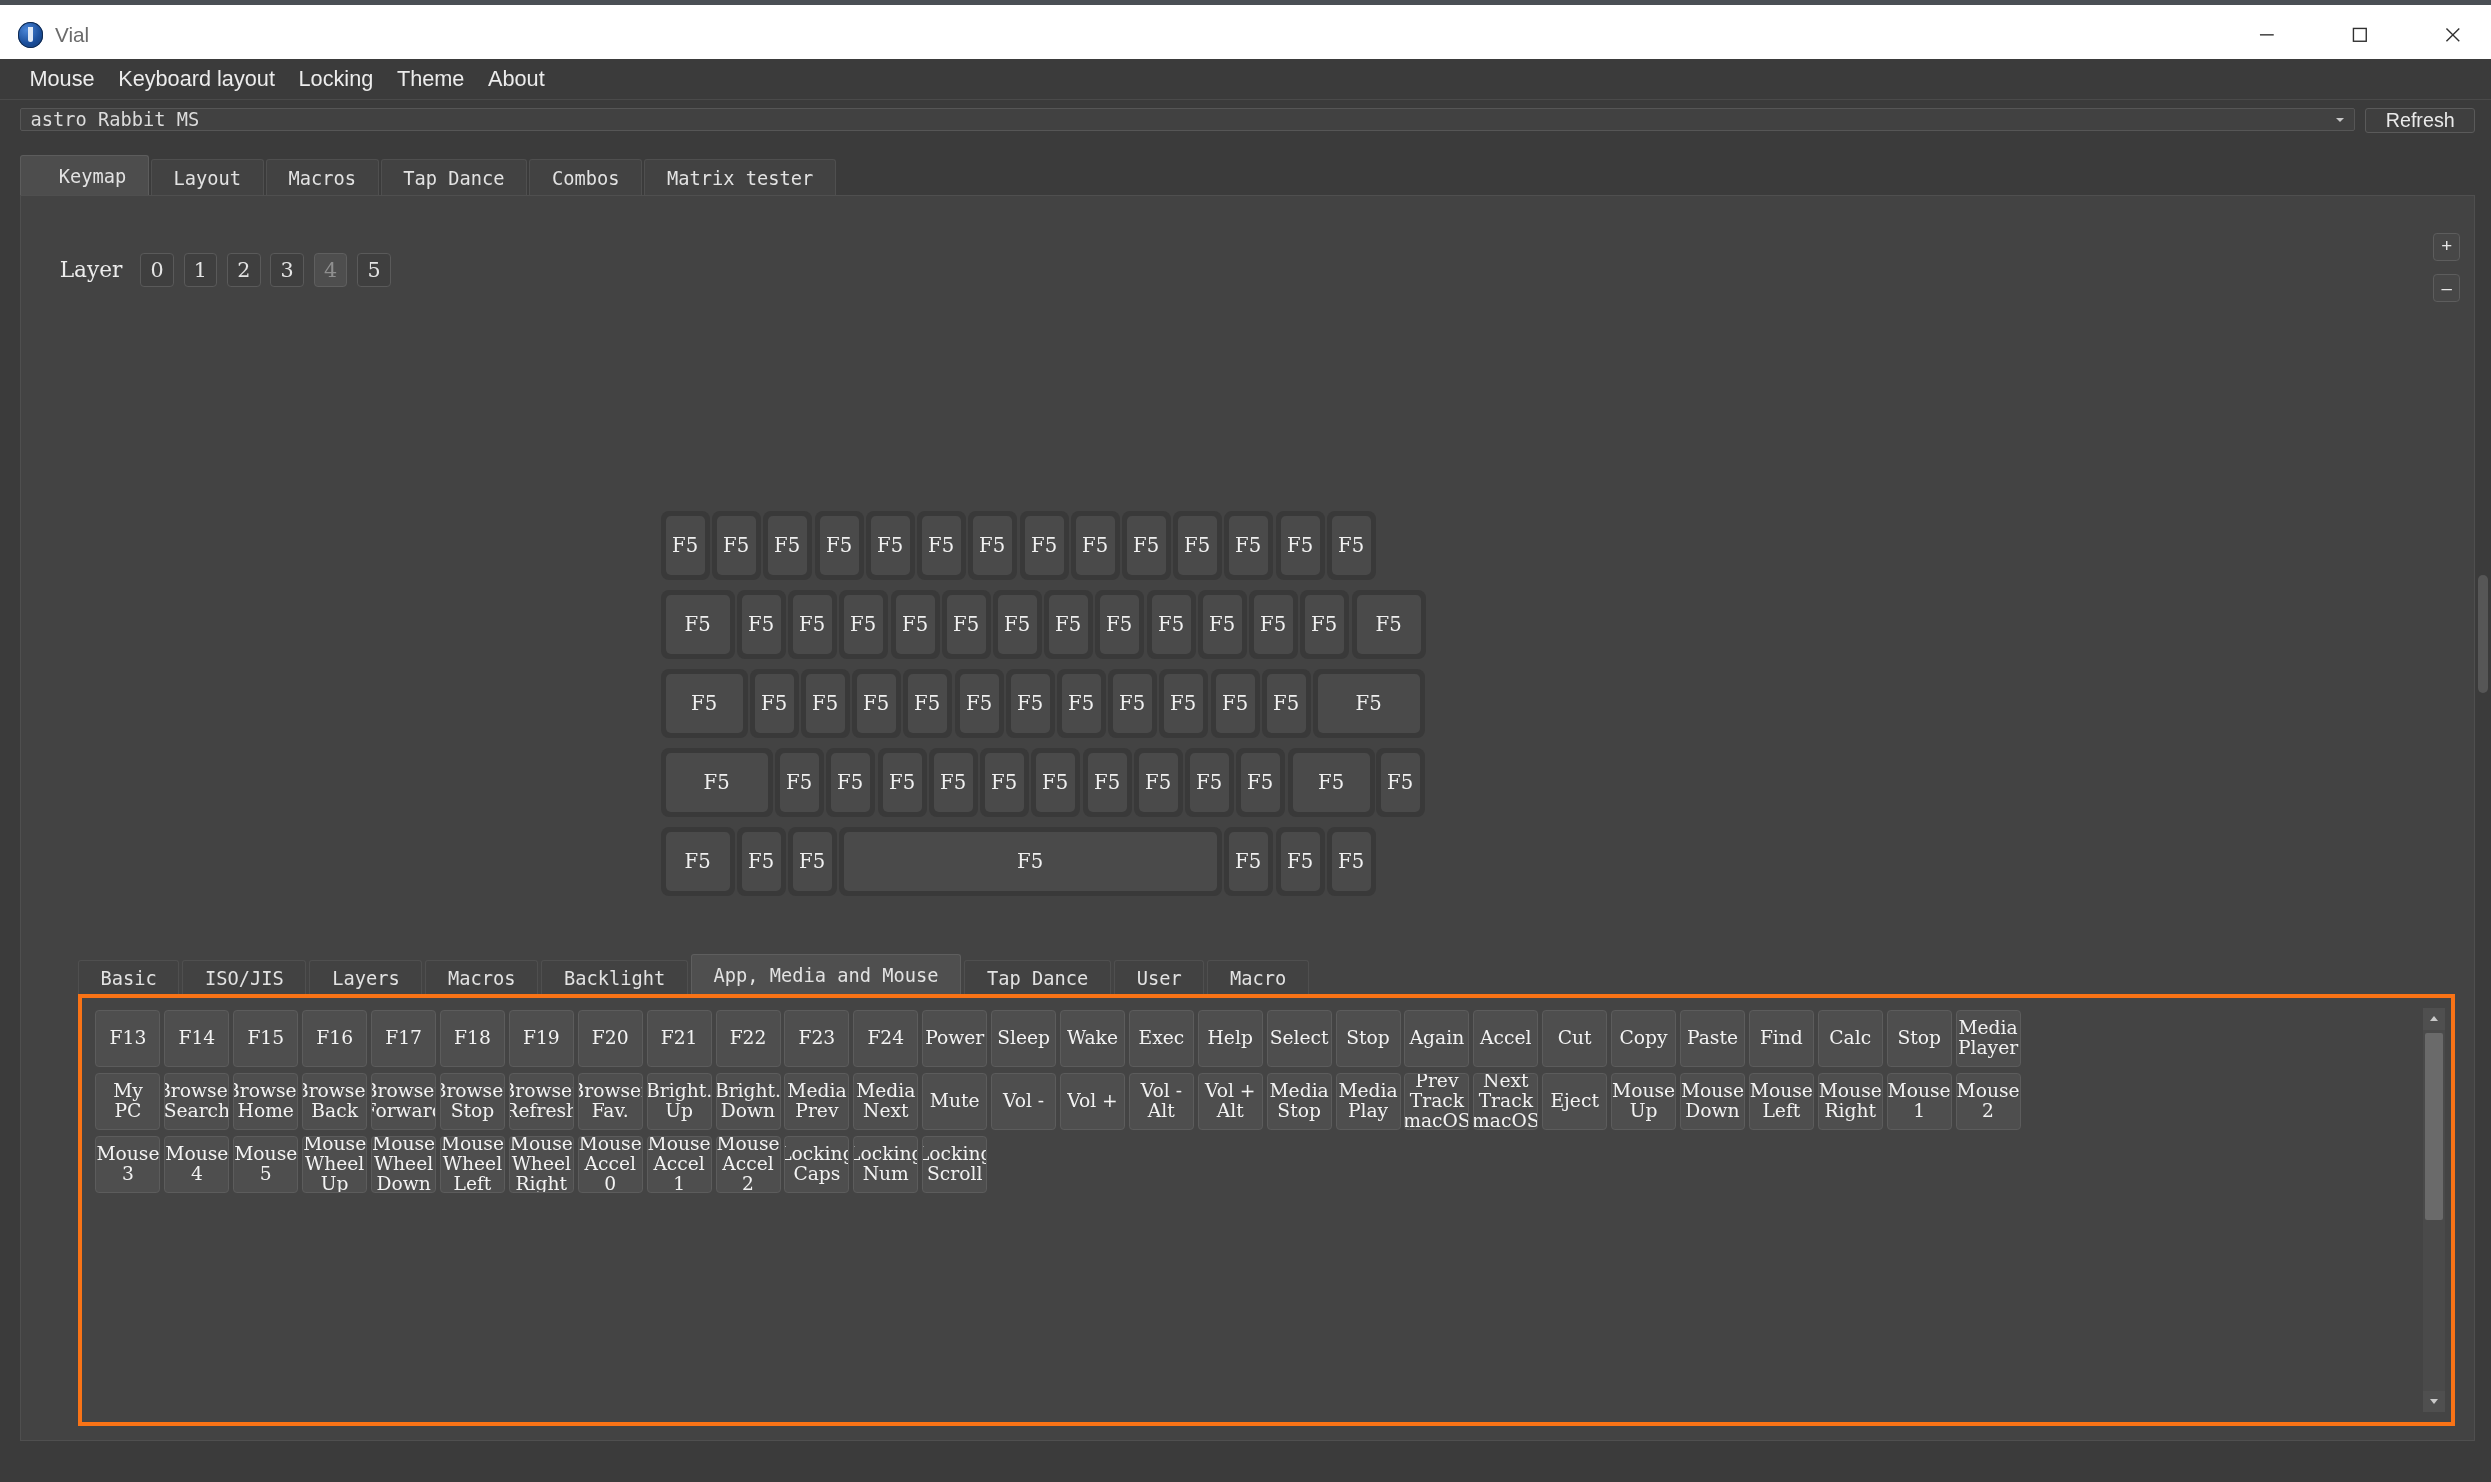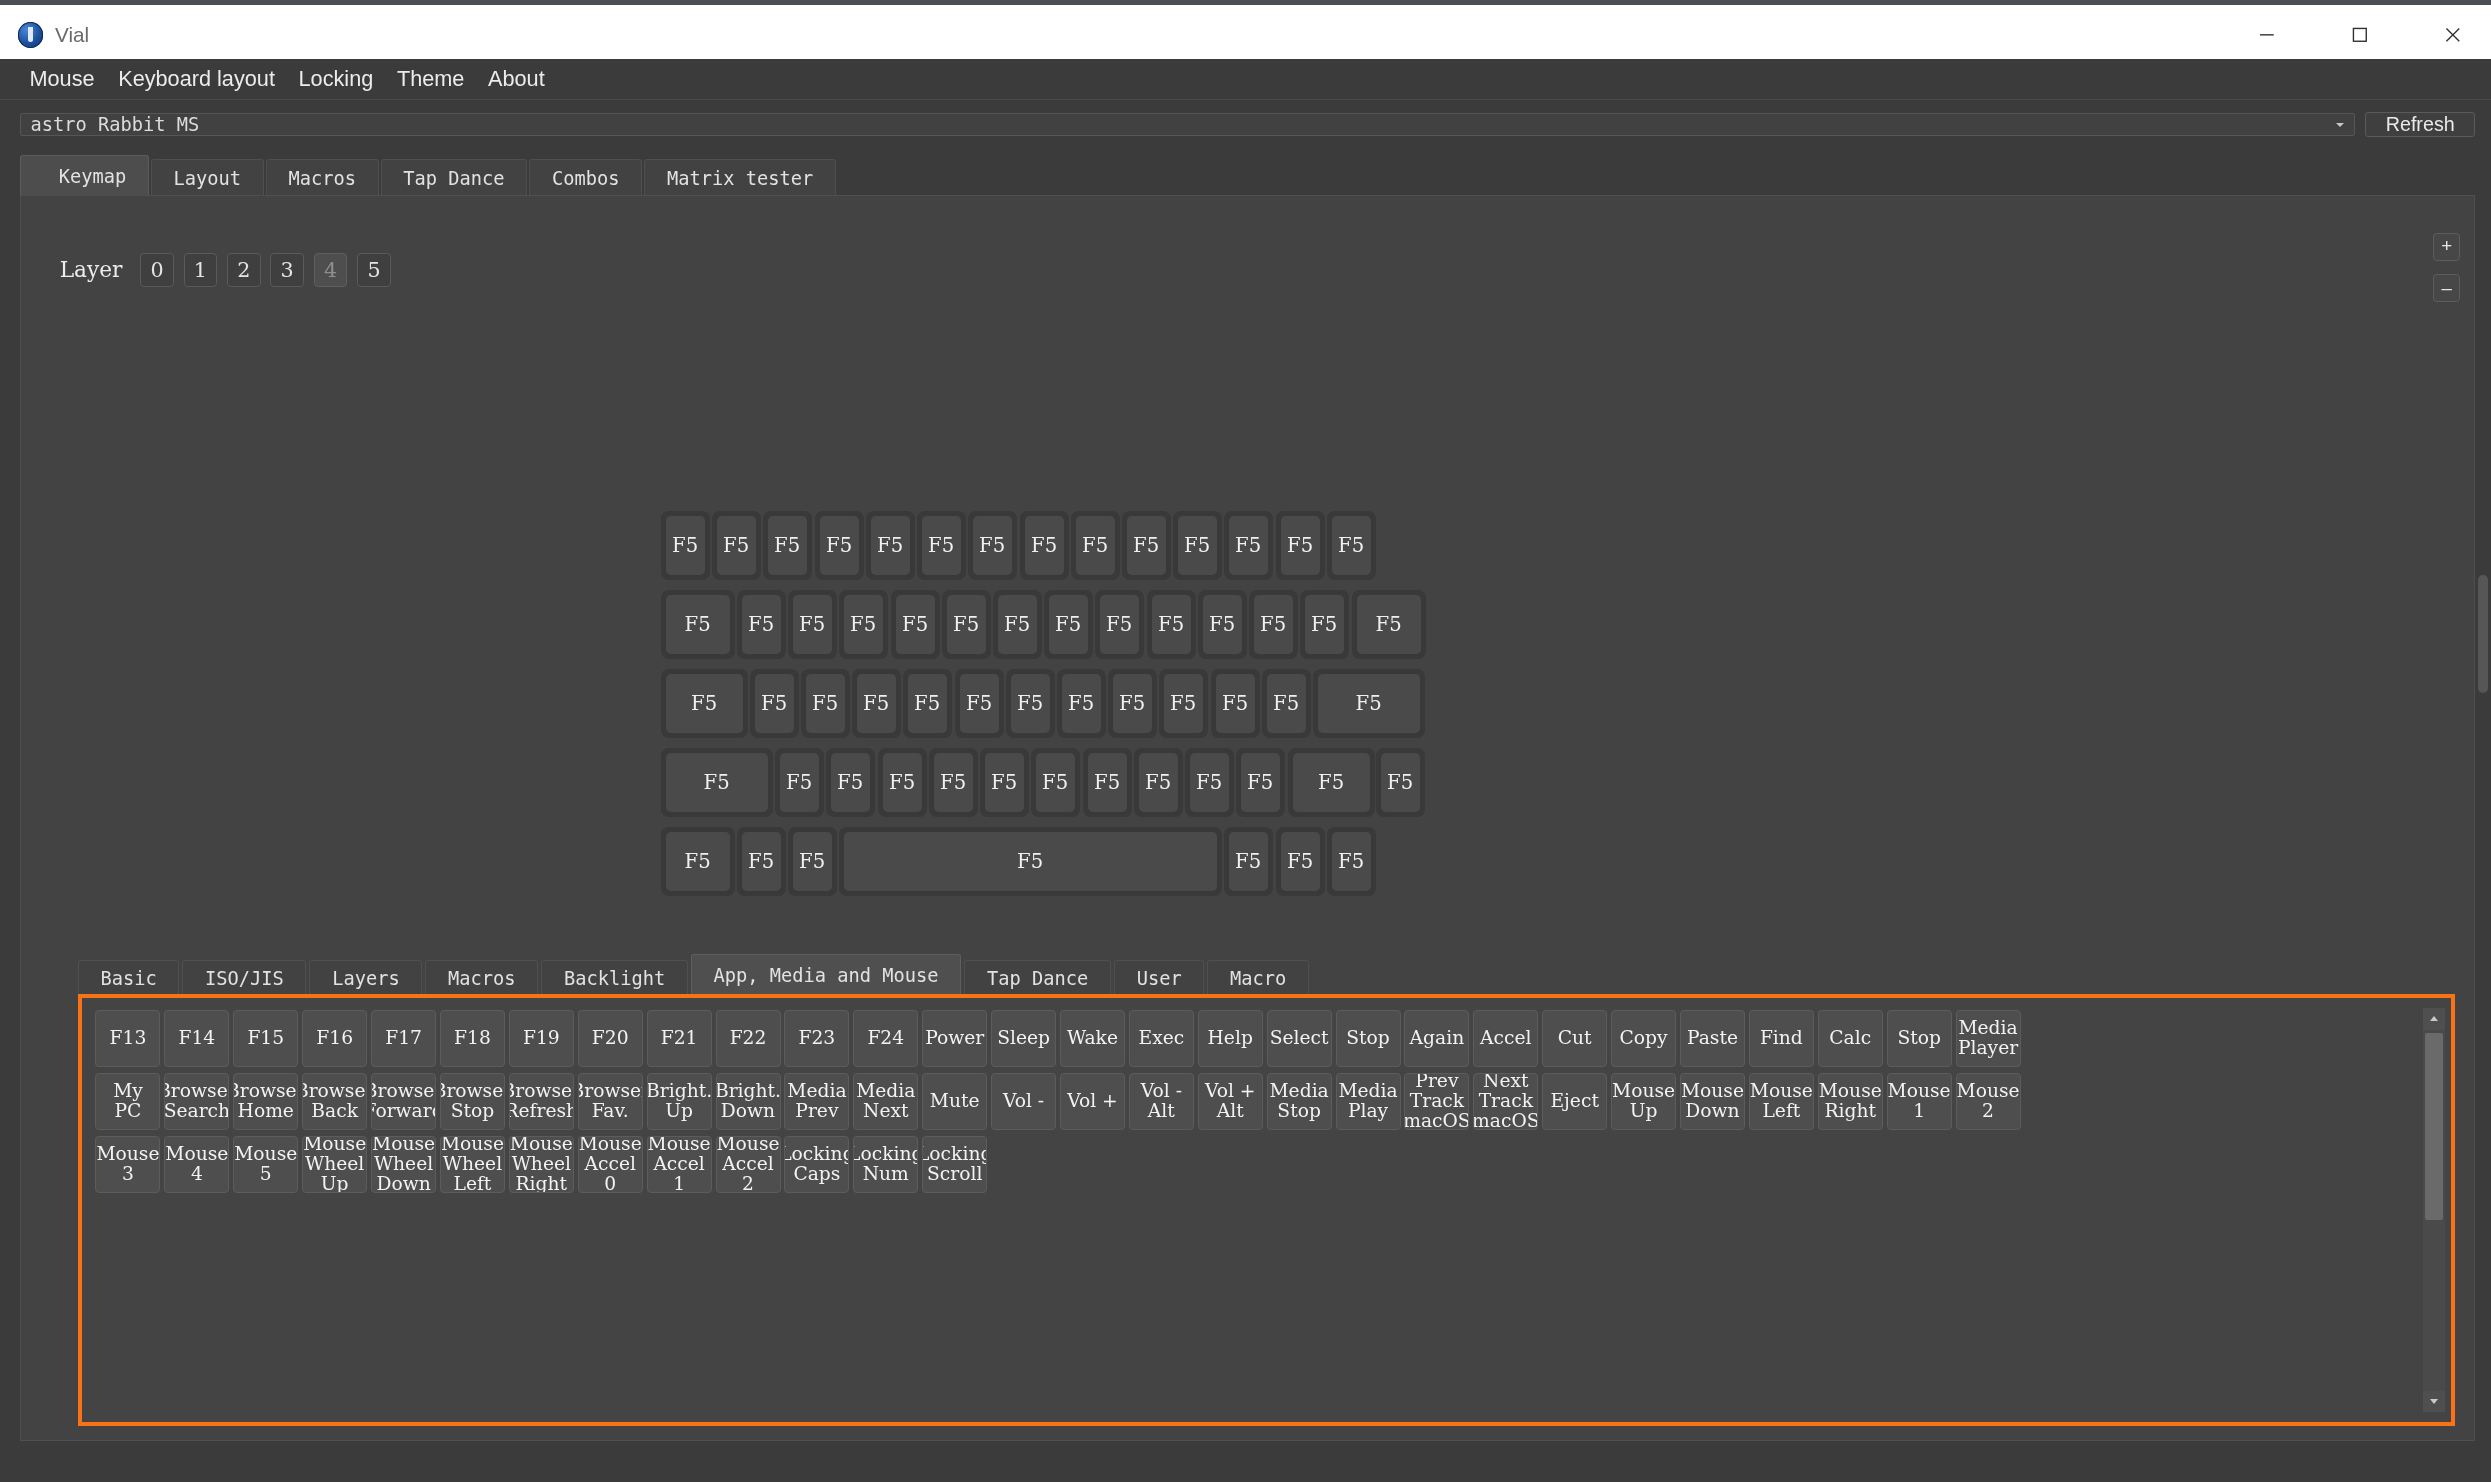--- a/index.html
+++ b/index.html
@@ -100,21 +100,21 @@
     background: #4a4a4a;
   }
 
   
   #device-row {
     position: absolute;
     left: 19.7px; top: 108px;
     right: 15.8px;
     height: 33px;
     display: flex;
-    align-items: center;
+    align-items: flex-start;
     gap: 9.9px;
   }
   #device-combo {
     flex: 1;
     background: #414141;
     border: 1px solid #565656;
     border-radius: 2px;
     display: flex;
     align-items: center;
     position: relative;

